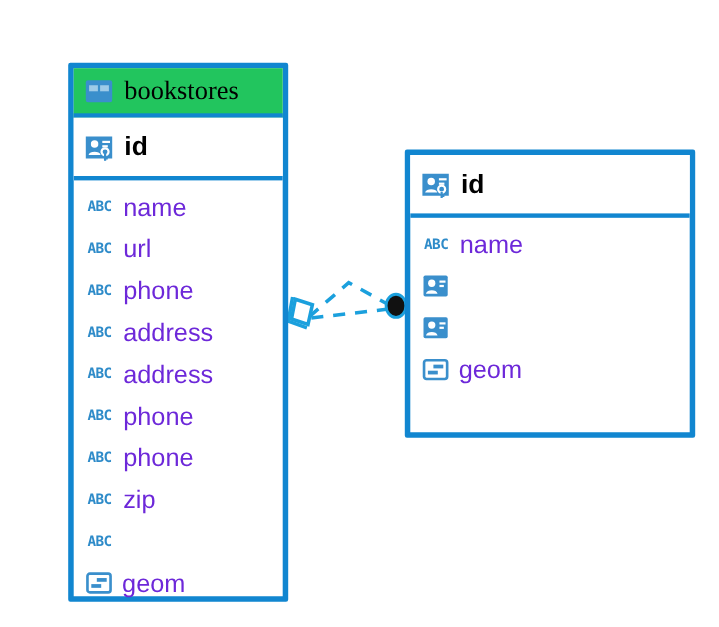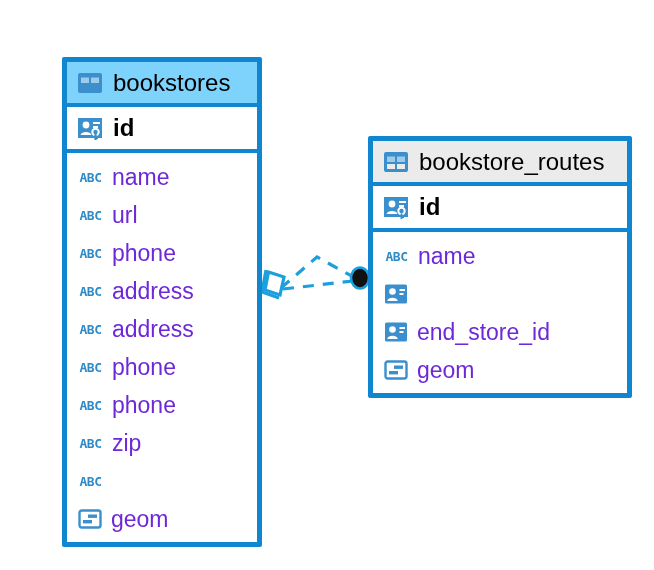--- a/index.html
+++ b/index.html
@@ -44,35 +44,35 @@
   }
 
   .entity-header {
     display: flex;
     align-items: center;
     height: 45px;
     padding-left: 9px;
     box-sizing: border-box;
     border-bottom: 4px solid #1186d0;
   }
-  .entity-header.accent-orange { background: #7dd3fc; }
+  .entity-header.accent-orange { background: #22c55e; font-family: Liberation Serif, serif; }
   .entity-header.accent-grey   { background: #ebebeb; }
 
   .entity-title {
     font-size: 24px;
     color: #000000;
     margin-left: 9px;
     line-height: 1;
     white-space: nowrap;
   }
 
   .pk-row {
     display: flex;
     align-items: center;
-    height: 46px;
+    height: 57px;
     padding-left: 9px;
     box-sizing: border-box;
     border-bottom: 4px solid #1186d0;
     background: #ffffff;
   }
   .pk-label {
     font-size: 24px;
     font-weight: bold;
     color: #000000;
     margin-left: 9px;
@@ -246,32 +246,20 @@
           </svg>
         </span>
         <span class="field-label">geom</span>
       </div>
 
     </div>
   </div>
 
   <div class="entity" id="entity-bookstore-routes">
 
-    <div class="entity-header accent-grey">
-      <span class="icon icon-md">
-        <svg viewBox="0 0 28 28" width="28" height="28">
-          <rect x="2" y="4" width="24" height="20" rx="2" fill="#3a8fcc"></rect>
-          <rect x="5" y="8.5" width="8" height="5.5" fill="#9ecbe8"></rect>
-          <rect x="15" y="8.5" width="8" height="5.5" fill="#9ecbe8"></rect>
-          <rect x="5" y="16" width="8" height="5" fill="#ebebeb"></rect>
-          <rect x="15" y="16" width="8" height="5" fill="#ebebeb"></rect>
-        </svg>
-      </span>
-      <span class="entity-title">bookstore_routes</span>
-    </div>
 
     <div class="pk-row">
       <span class="icon icon-md">
         <svg viewBox="0 0 28 28" width="28" height="28">
           <path d="M2 4 h24 v20 h-24 z" fill="#3a8fcc"></path>
           <circle cx="10" cy="11" r="3.4" fill="#ffffff"></circle>
           <path d="M4.5 21 c0.8 -4 10.2 -4 11 0 z" fill="#ffffff"></path>
           <rect x="17" y="8" width="7" height="2" fill="#ffffff"></rect>
           <rect x="17" y="12" width="5" height="2" fill="#ffffff"></rect>
           <circle cx="19.5" cy="18" r="3.2" fill="none" stroke="#ffffff" stroke-width="2"></circle>
@@ -305,21 +293,20 @@
       <div class="field-row">
         <span class="icon icon-sm">
           <svg viewBox="0 0 26 26" width="26" height="26">
             <rect x="2" y="3.5" width="22" height="19" rx="1.6" fill="#3a8fcc"></rect>
             <circle cx="9.5" cy="10.5" r="3.3" fill="#ffffff"></circle>
             <path d="M4.2 20 c0.8 -4.2 9.8 -4.2 10.6 0 z" fill="#ffffff"></path>
             <rect x="16.5" y="8" width="5.5" height="2" fill="#ffffff"></rect>
             <rect x="16.5" y="12" width="4" height="2" fill="#ffffff"></rect>
           </svg>
         </span>
-        <span class="field-label">end_store_id</span>
       </div>
 
       <div class="field-row">
         <span class="icon icon-sm">
           <svg viewBox="0 0 26 26" width="26" height="26">
             <rect x="2.5" y="4.5" width="21" height="17" rx="2.2" fill="none" stroke="#3a8fcc" stroke-width="2.4"></rect>
             <rect x="11" y="8.5" width="9" height="3.4" fill="#3a8fcc"></rect>
             <rect x="6" y="14" width="9" height="3.4" fill="#3a8fcc"></rect>
           </svg>
         </span>

